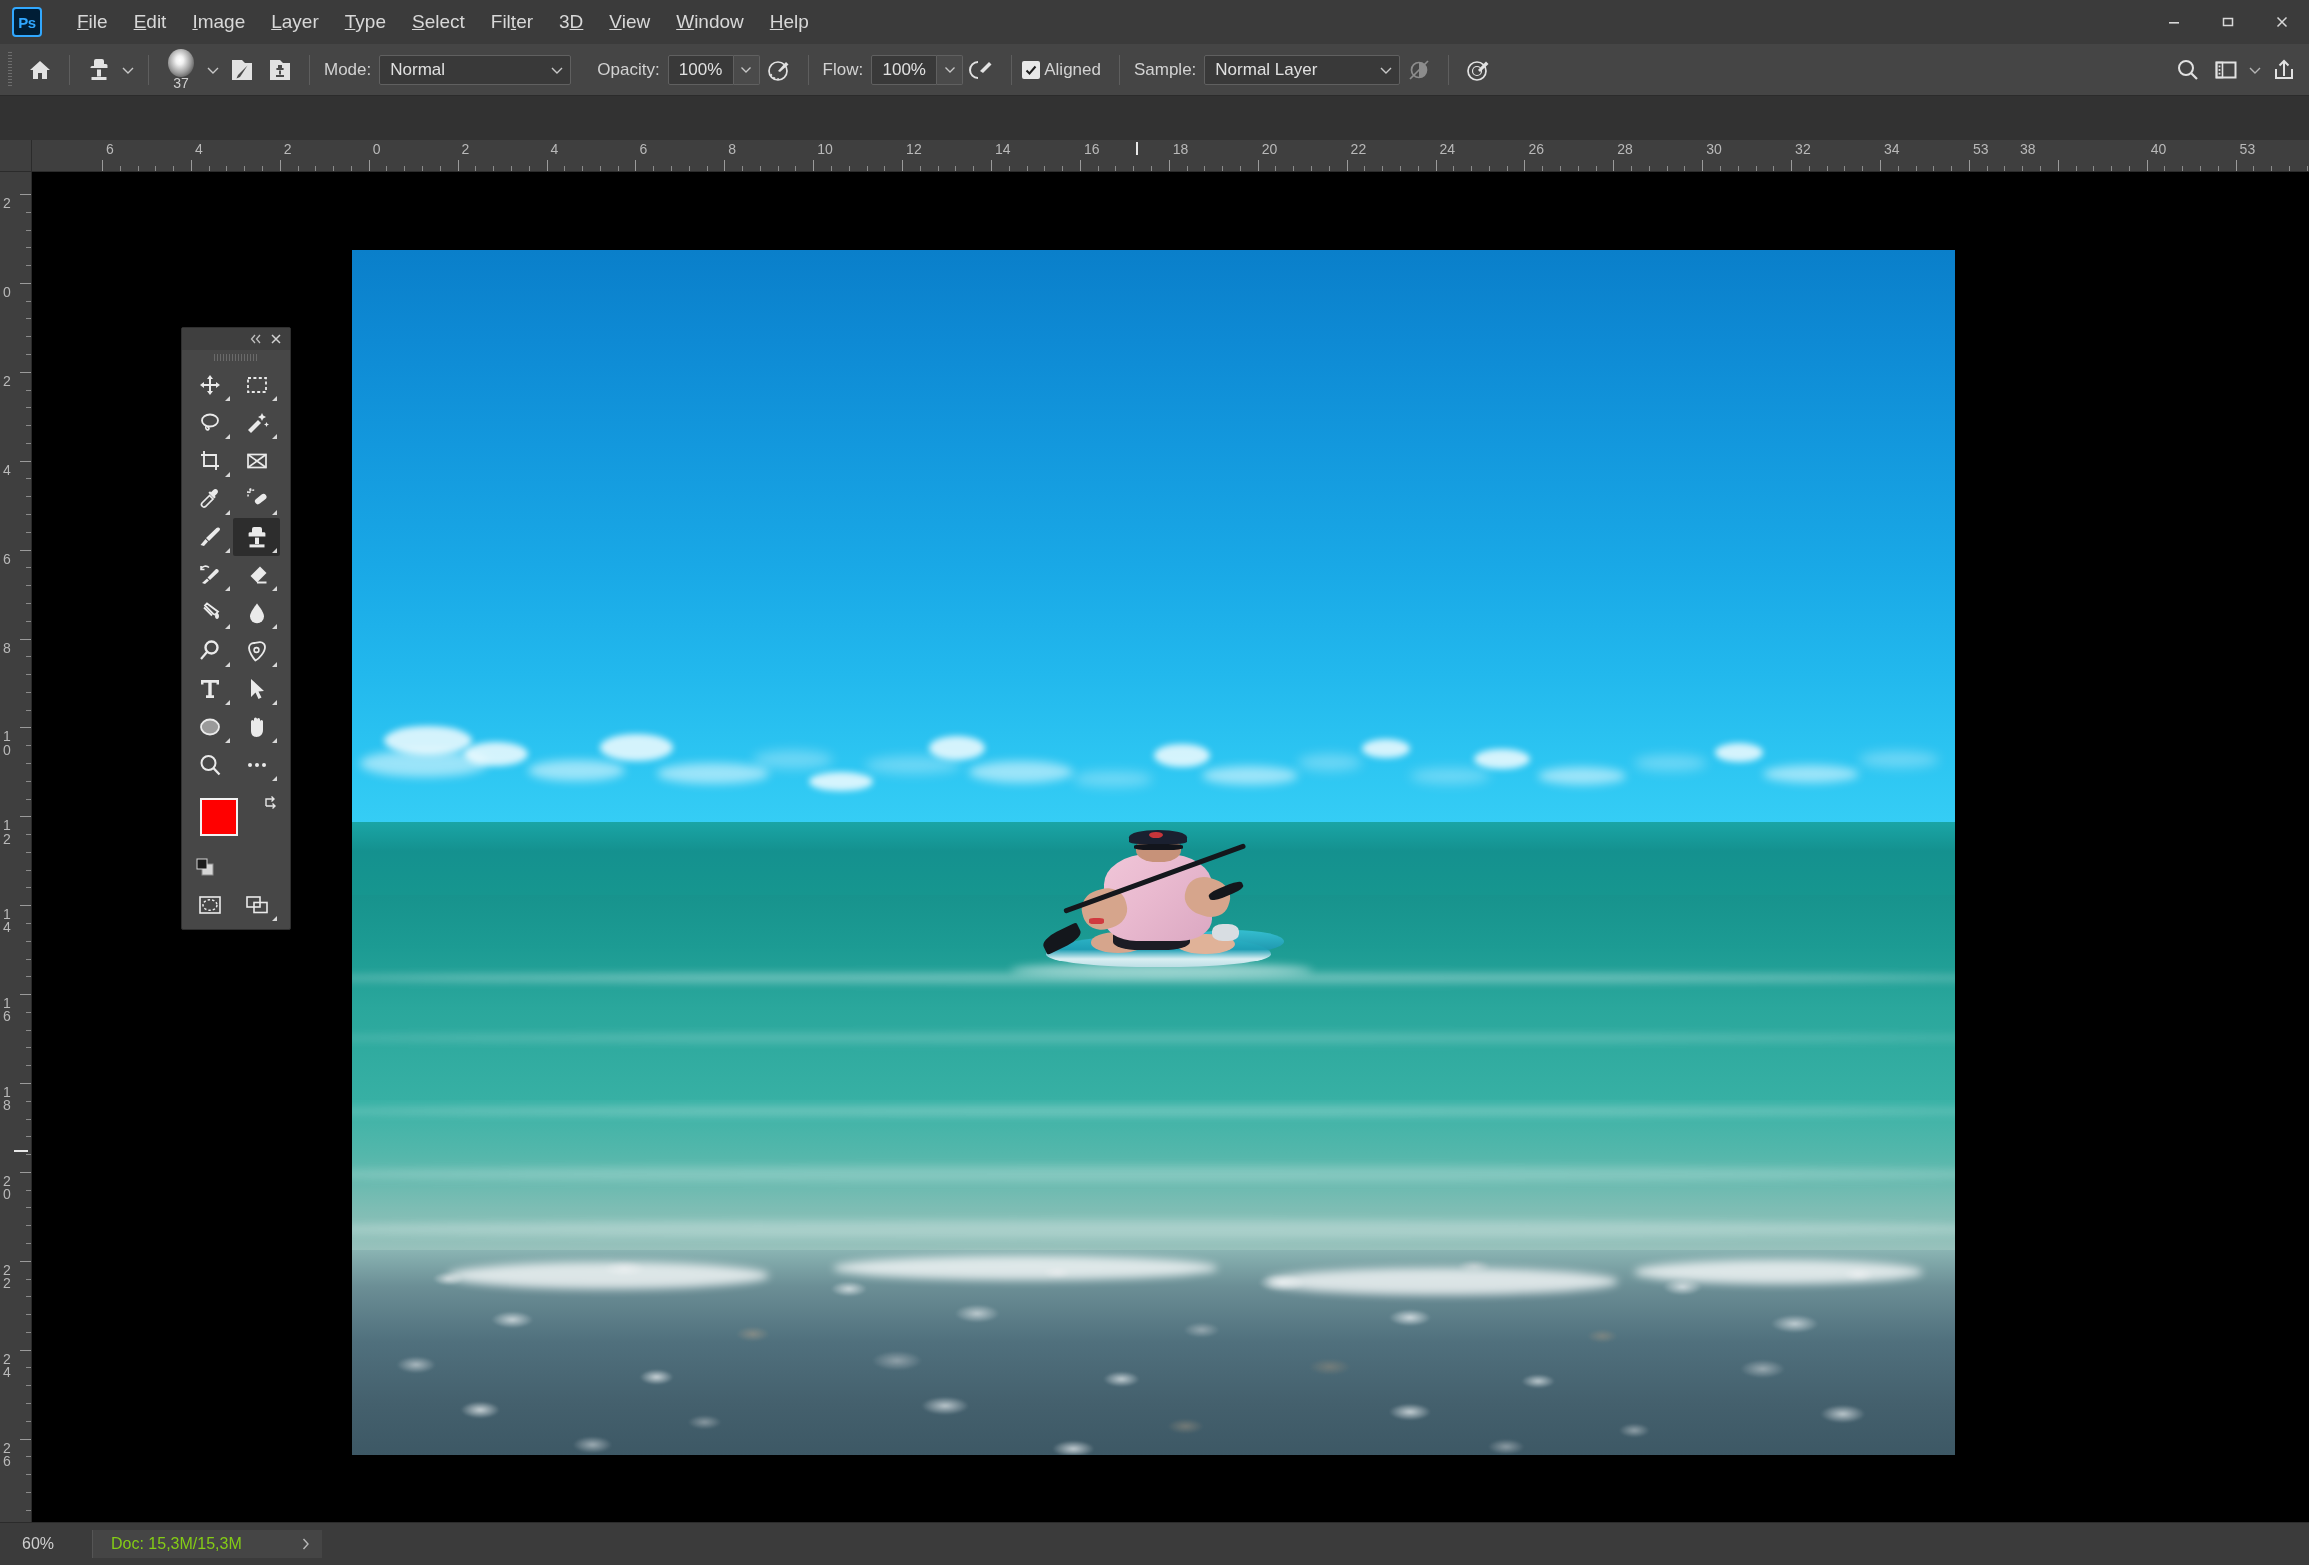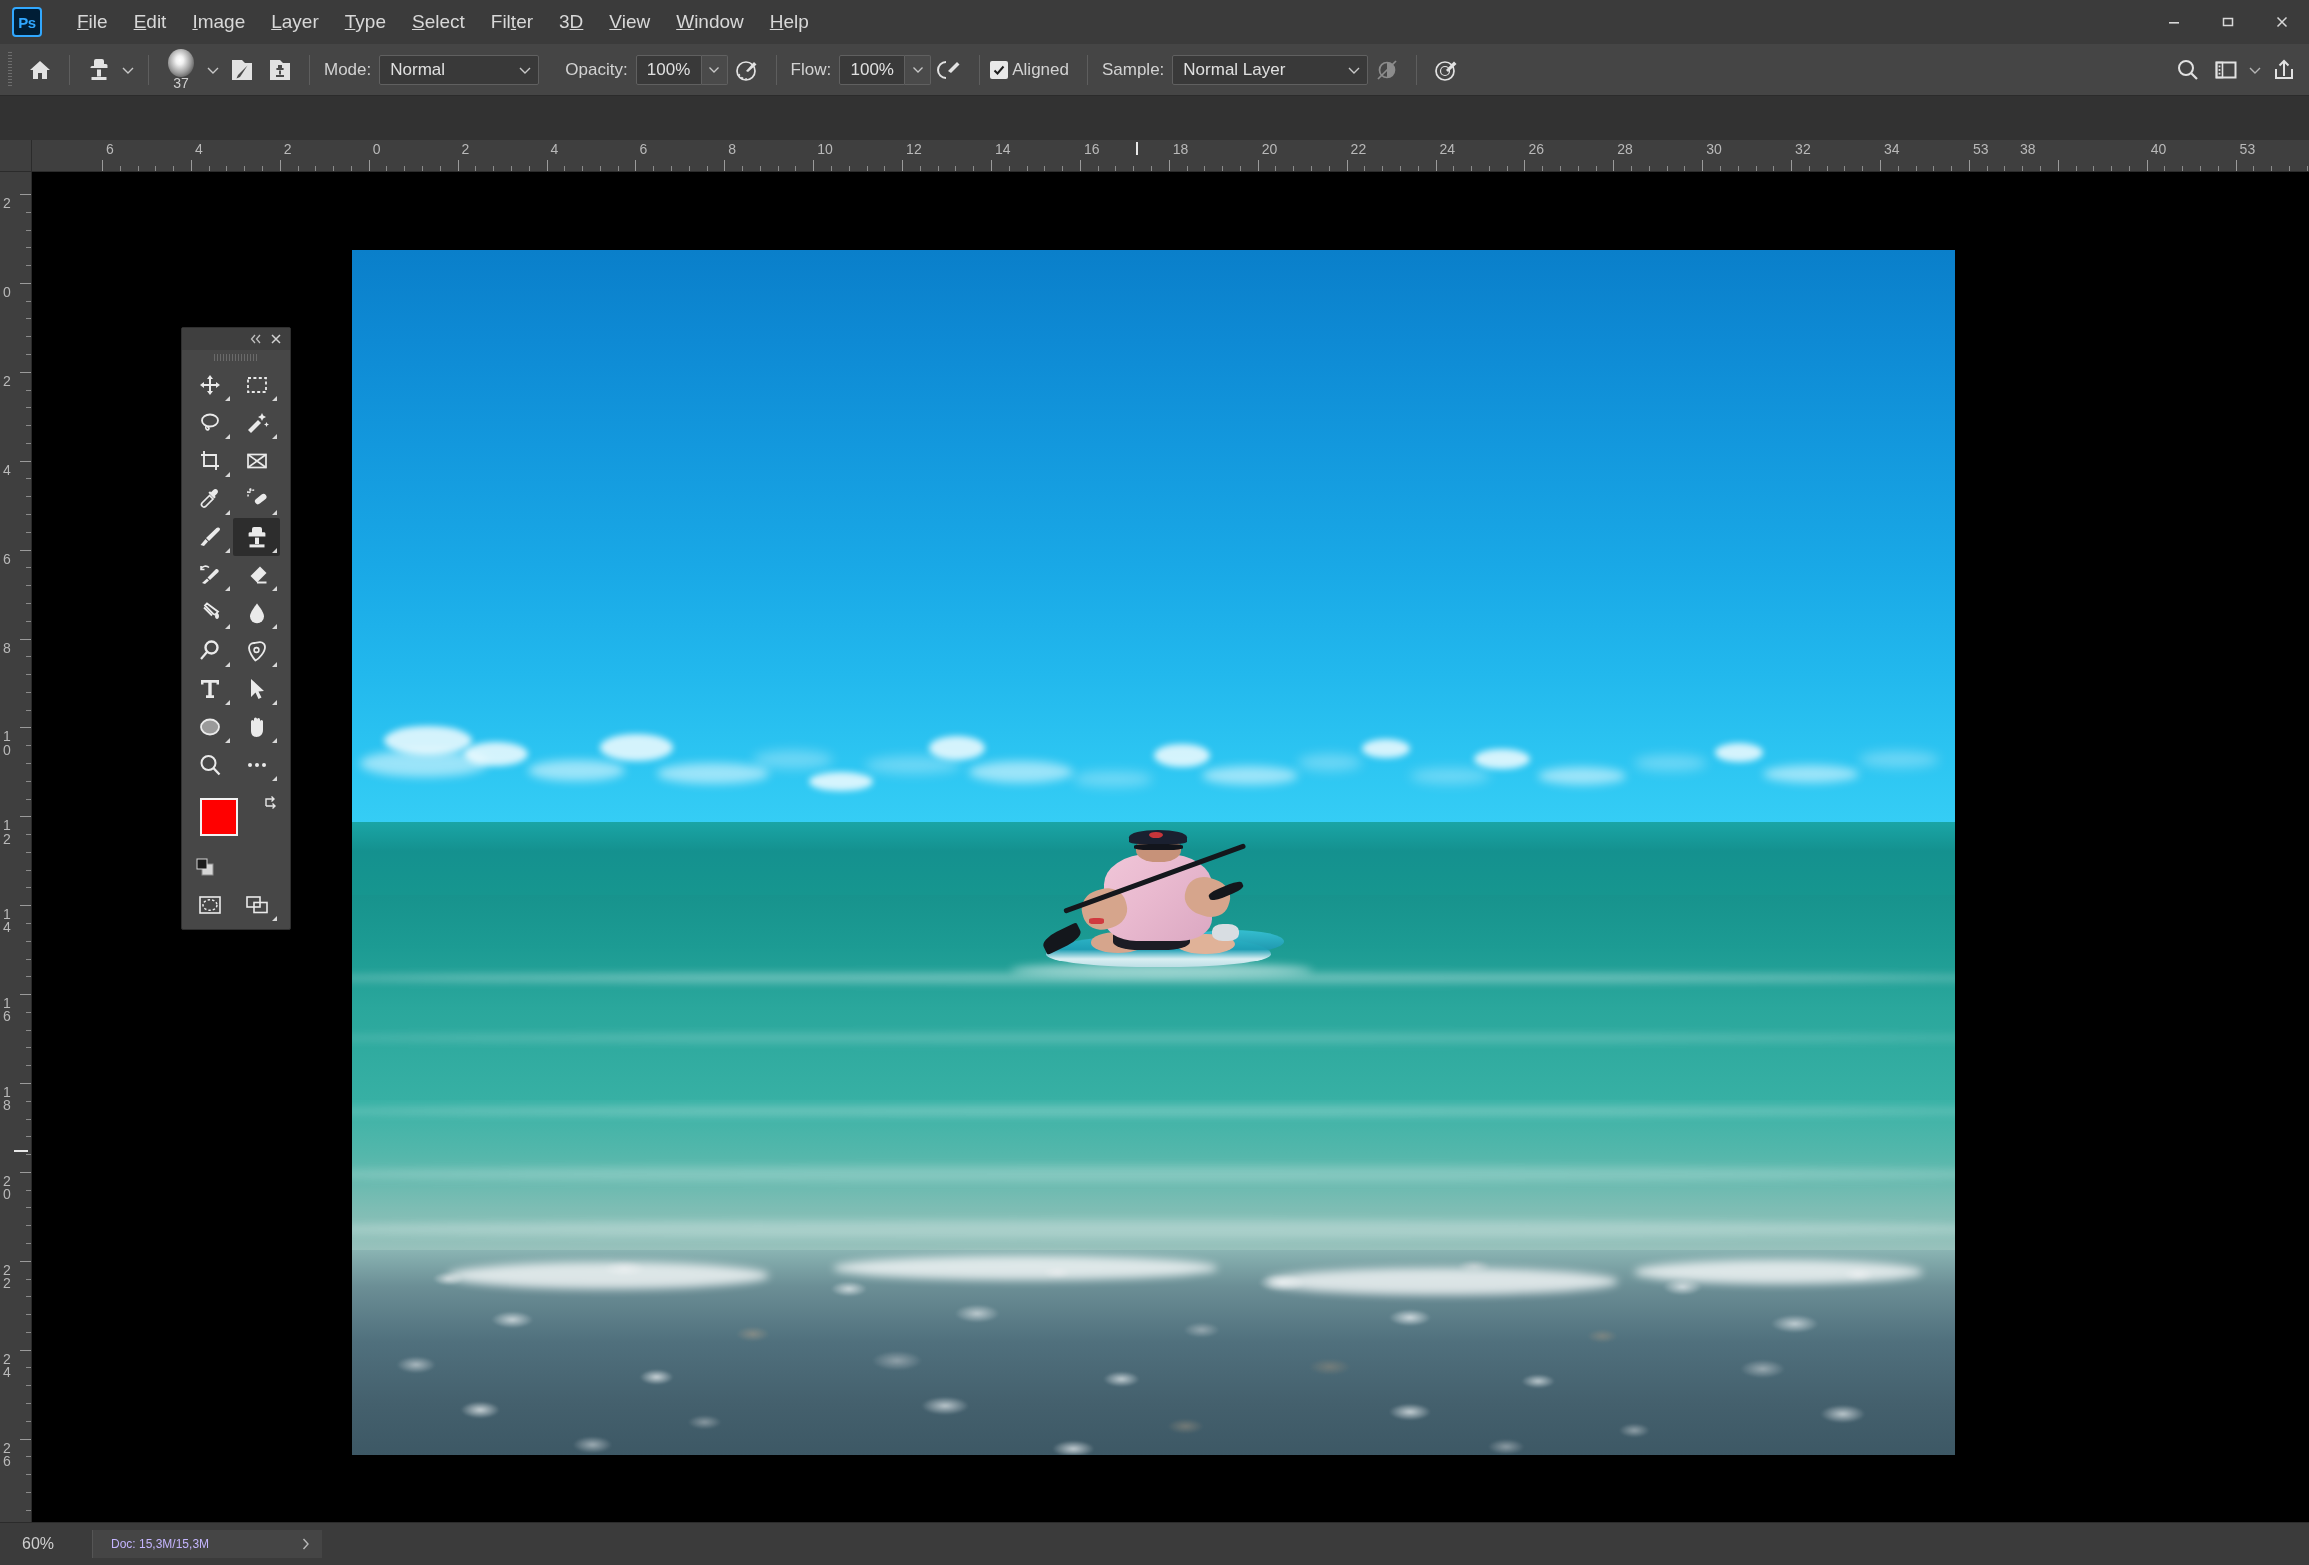--- a/index.html
+++ b/index.html
@@ -331,21 +331,21 @@
   }
   .status-zoom {
     font-size: 16px; color: #cfcfcf; margin-left: 22px;
     min-width: 70px;
   }
   .status-doc-wrap {
     display: flex; align-items: center; background: #454545;
     height: 28px; padding: 0 6px 0 0; border-left: 1px solid #555;
     min-width: 230px;
   }
-  .status-doc { font-size: 12px; color: #c4b5fd; padding: 0 18px; }
+  .status-doc { font-size: 16px; color: #84cc16; padding: 0 18px; }
   .status-arrow {
     margin-left: auto; width: 20px; display: flex; align-items: center; justify-content: center;
     cursor: default;
   }
 
   
   .toolspanel {
     position: absolute; left: 181px; top: 327px; width: 110px;
     background: #474747; border: 1px solid #2f2f2f; border-radius: 2px;
     box-shadow: 0 2px 10px rgba(0,0,0,0.55);
@@ -483,21 +483,21 @@
     <div class="opt-icon">
       <svg width="26" height="26" viewBox="0 0 26 26">
         <path d="M3 3 h10 l3 3 h7 v17 H3 Z" fill="#e2e2e2"></path>
         <path d="M11 8 h4 v3 h1.6 v2 H9.4 v-2 H11 Z M12 13.5 h2 v4 h-2 Z M9 18 h8 v2 H9 Z" fill="#4a4a4a"></path>
       </svg>
     </div>
 
     <div class="opt-sep"></div>
 
     <div class="opt-label">Mode:</div>
-    <div class="select-box" style="width:160px">
+    <div class="select-box" style="width:192px">
       <span class="sv">Normal</span>
       <svg width="14" height="10" viewBox="0 0 14 10">
         <path d="M2 3 L7 8 L12 3" stroke="#c8c8c8" stroke-width="1.4" fill="none"></path>
       </svg>
     </div>
 
     <div style="width:22px"></div>
     <div class="opt-label">Opacity:</div>
     <div class="num-box">100%</div>
     <div class="num-caret">

